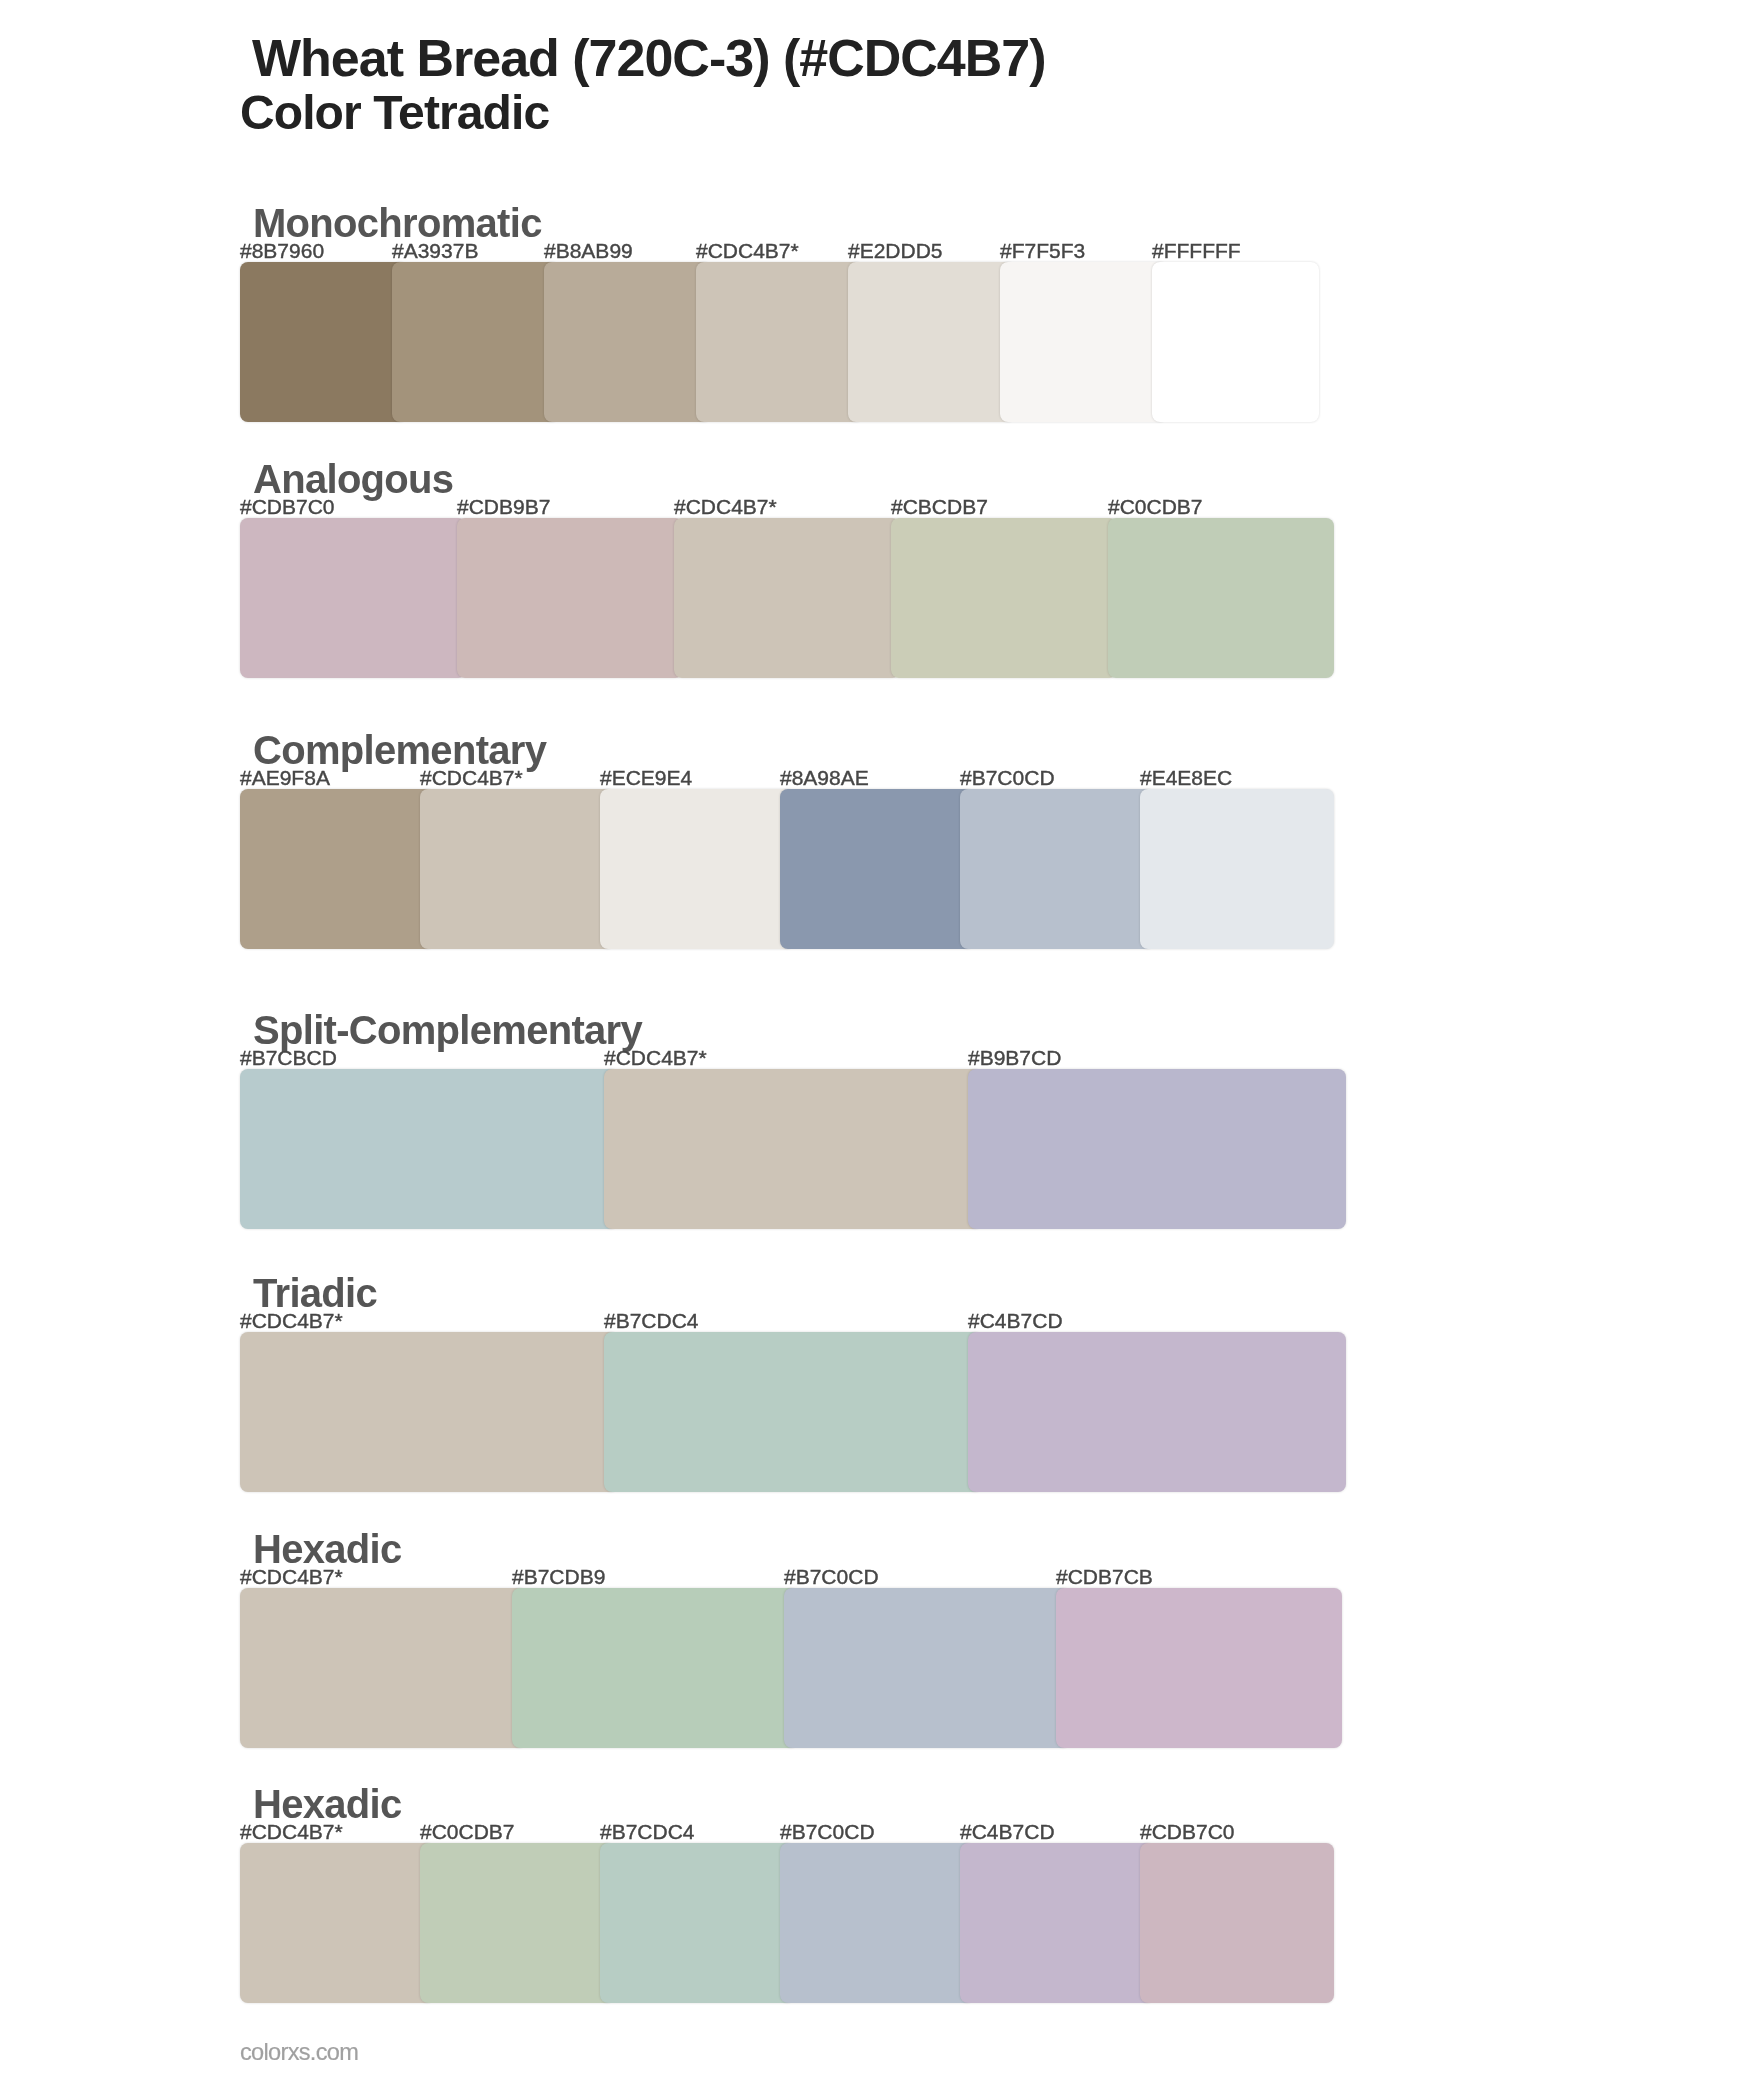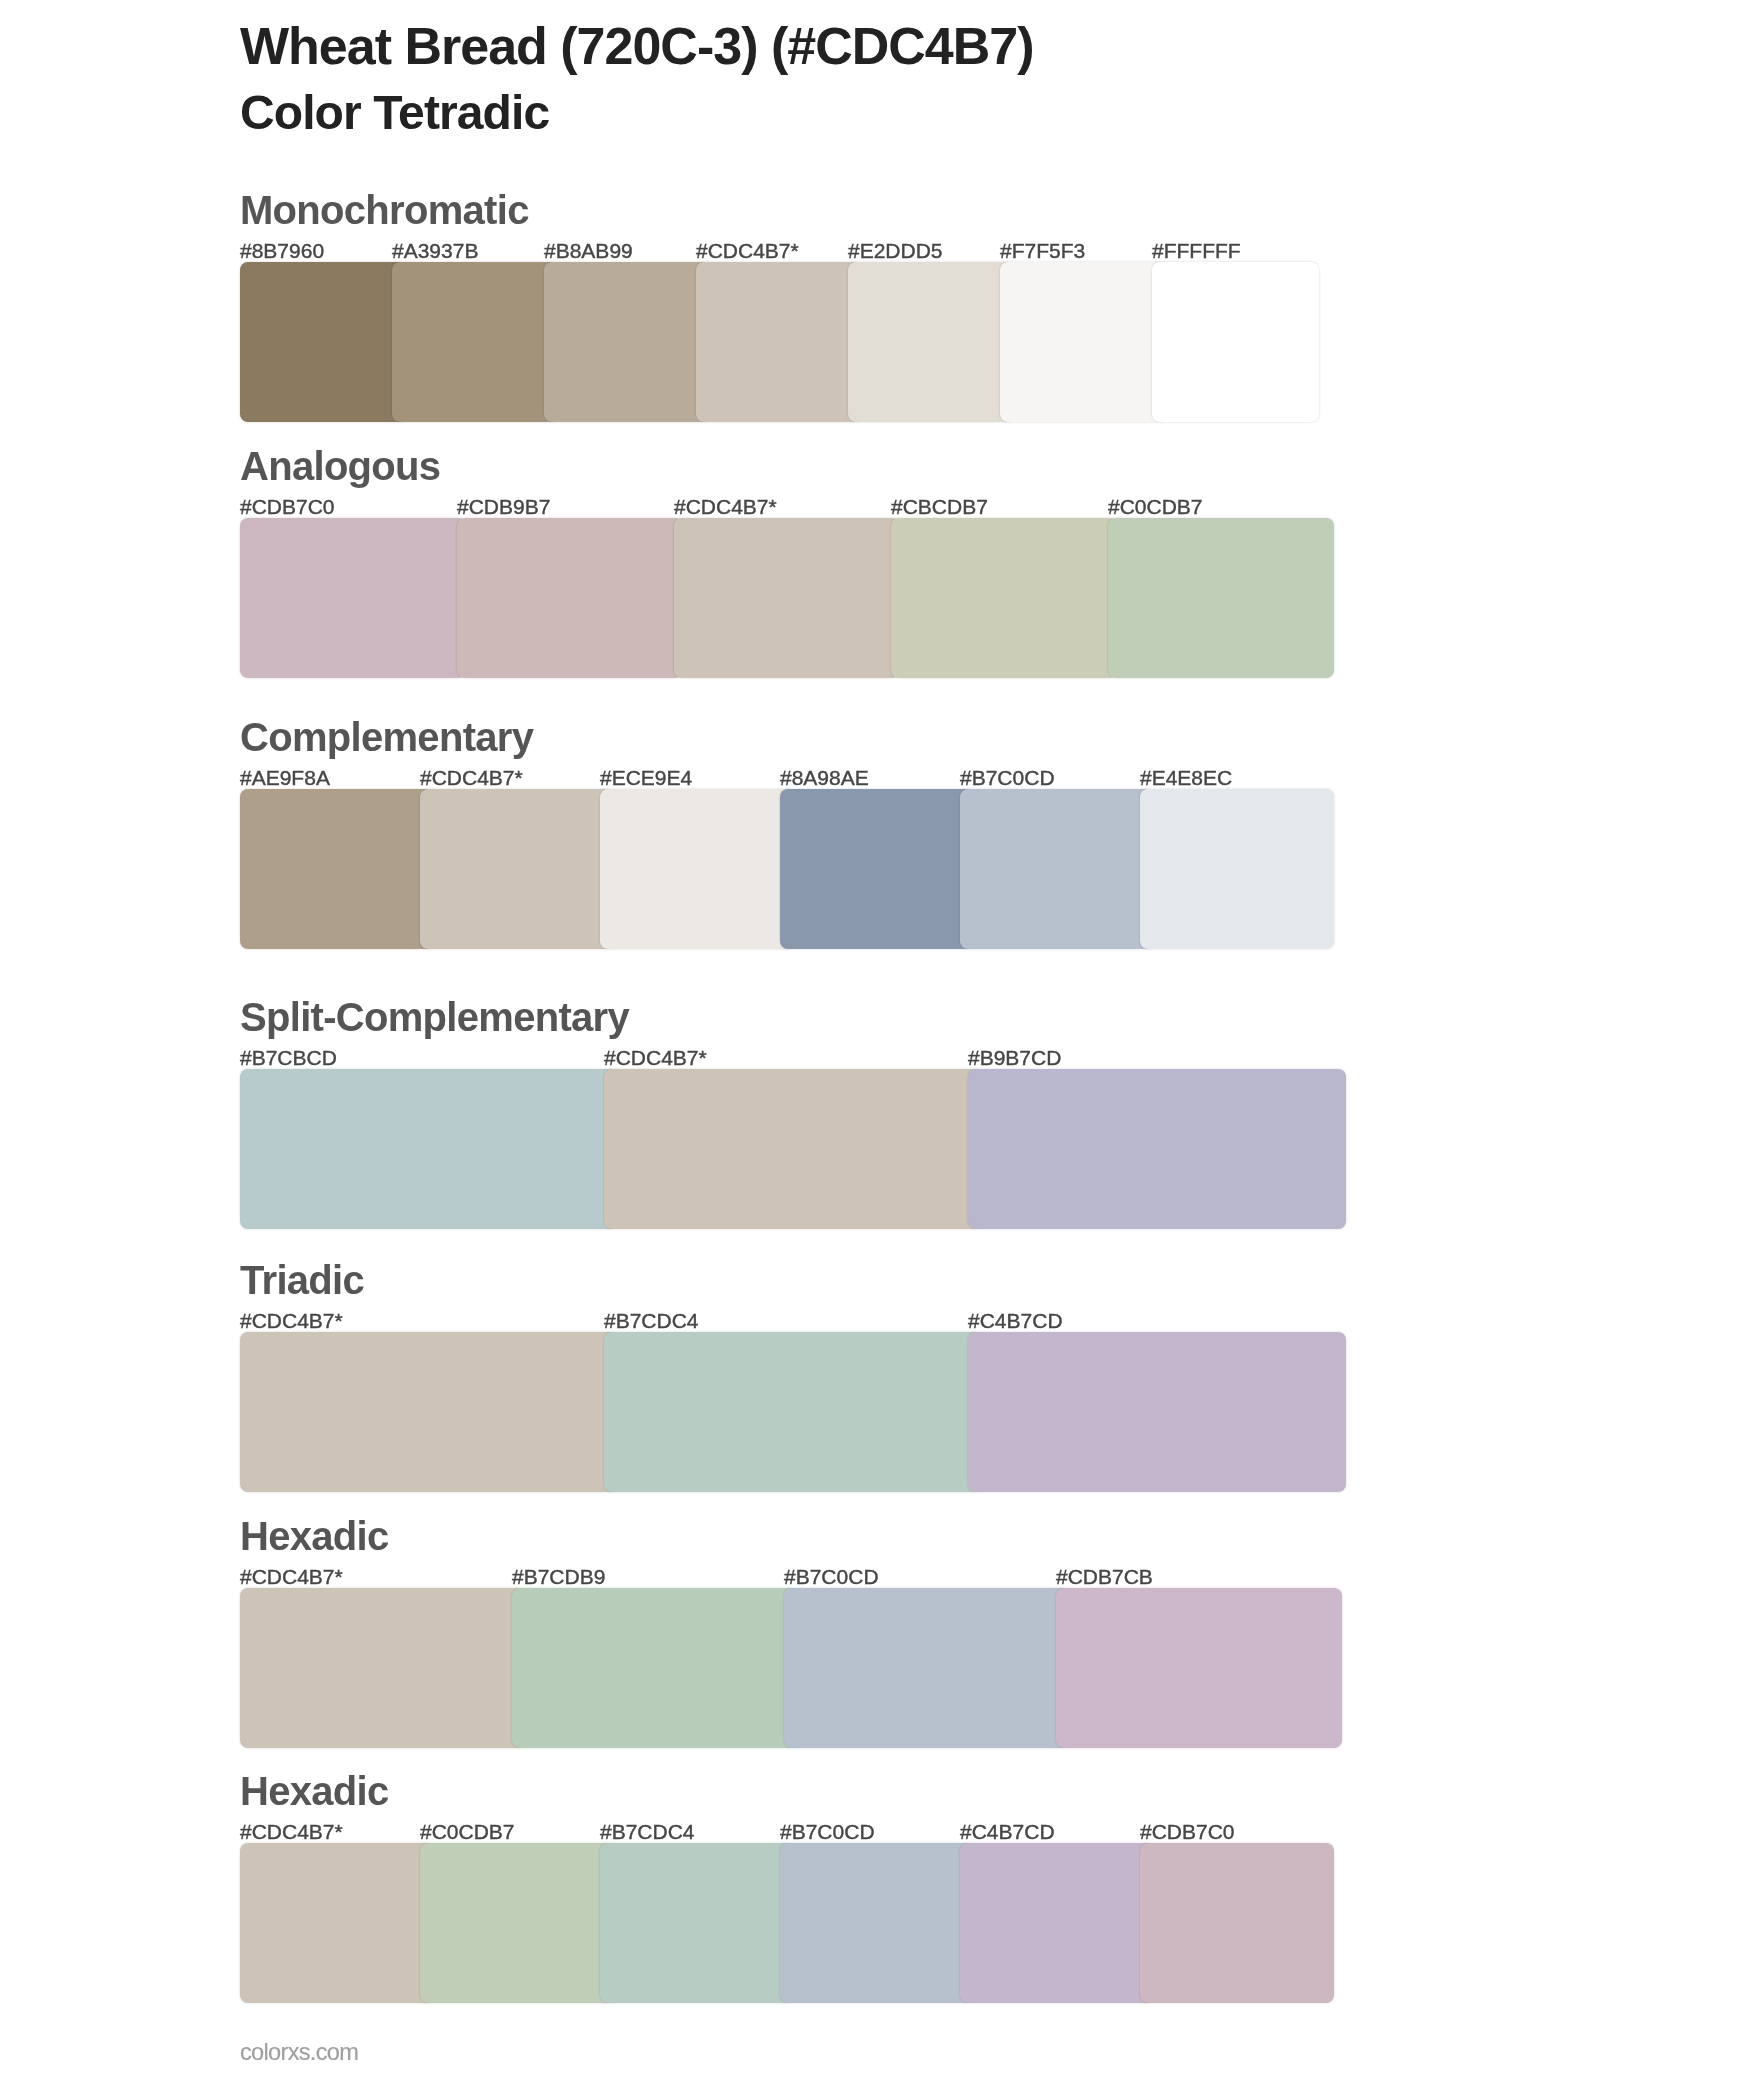--- a/index.html
+++ b/index.html
@@ -3,28 +3,28 @@
 <meta charset="utf-8">
 <style>
   html,body{margin:0;padding:0;}
   :root{--c-title:#222222;--c-heading:#555555;--c-label:#464646;--c-footer:#a0a0a0;--c-bg:#ffffff;}
   body{width:1757px;height:2077px;background:var(--c-bg);overflow:hidden;
        font-family:"Liberation Sans",sans-serif;-webkit-font-smoothing:antialiased;}
   .page{position:relative;width:1757px;height:2077px;background:var(--c-bg);}
   .title,.subtitle,.sec-name,.lab,.footer{transform:translateZ(0);}
 
   .title{position:absolute;left:240px;top:17.6px;font-size:52px;line-height:56px;letter-spacing:-1px;
-         font-weight:bold;color:var(--c-title);white-space:nowrap;margin:0;}
+         font-weight:bold;color:var(--c-title);white-space:nowrap;margin:12px;}
   .subtitle{position:absolute;left:240px;top:87px;font-size:48px;line-height:51px;letter-spacing:-0.9px;
             font-weight:bold;color:var(--c-title);white-space:nowrap;margin:0;}
 
   .section{position:absolute;left:240px;width:1078px;top:0;}
   .sec-name{position:absolute;left:0;top:calc(var(--row-top) - 74px);
             font-size:40px;line-height:45px;font-weight:bold;color:var(--c-heading);letter-spacing:-0.7px;
-            margin:0;white-space:nowrap;}
+            margin:13px;white-space:nowrap;}
   .labels{position:absolute;left:0;top:calc(var(--row-top) - 23px);width:1078px;height:24px;}
   .lab{position:absolute;top:0;font-size:21px;line-height:24px;font-weight:normal;
        color:var(--c-label);white-space:nowrap;text-align:right;-webkit-text-stroke:0.4px var(--c-label);}
   .row{position:absolute;left:0;top:var(--row-top);width:1078px;height:160px;}
   .sw{position:absolute;top:0;height:160px;border-radius:8px;
        box-shadow:0 0 2.4px rgba(0,0,0,0.17);}
 
   .sw,.lab{left:calc(var(--i) * var(--step));}
   .sw{width:var(--sw-w);}
   .n7{--step:152px;--sw-w:167px;}

